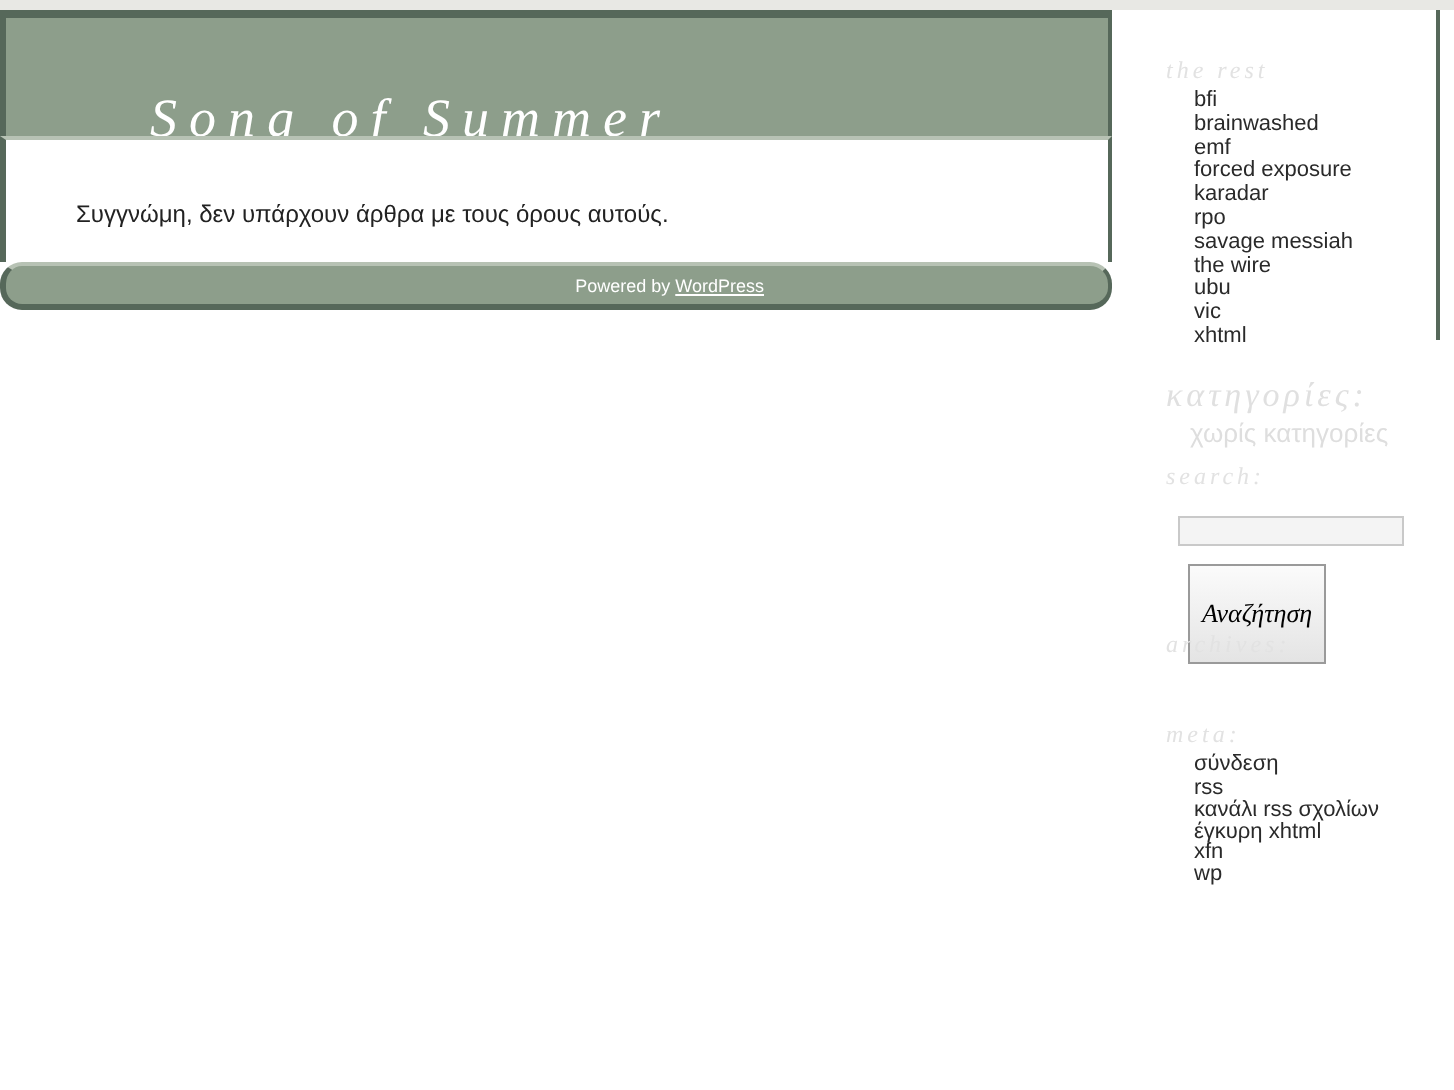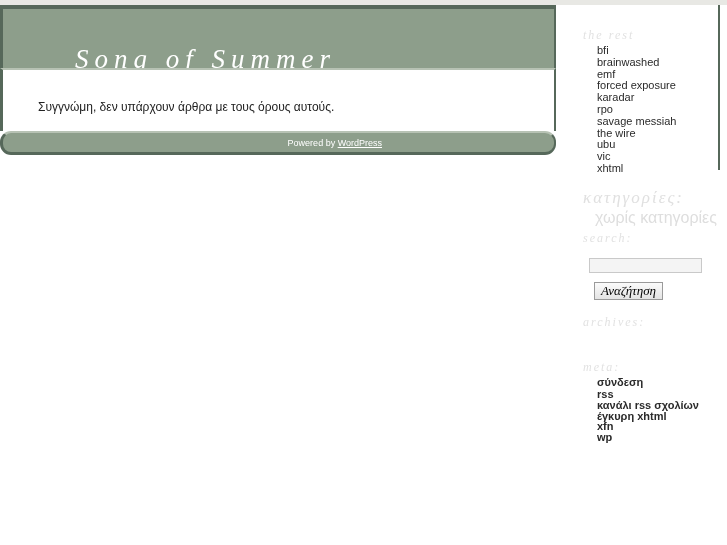--- a/index.html
+++ b/index.html
@@ -145,21 +145,21 @@
     font-size: 11px;
   }
   .cat-list {
     list-style: none;
     margin: 1px 0 0 0;
     padding: 0 0 0 12px;
   }
   .cat-list a {
     color: #dedede;
     text-decoration: none;
-    font-size: 16px;
+    font-size: 13px;
     white-space: nowrap;
   }
 
   #block-the-rest { position: absolute; left: 0; top: 0; }
   #block-categories { position: absolute; left: 0; top: 160px; }
   #block-search { position: absolute; left: 0; top: 203px; }
   #block-archives { position: absolute; left: 0; top: 287px; }
   #block-meta { position: absolute; left: 0; top: 332px; }
 
   #search-form { margin: 12px 0 0 6px; }
@@ -172,30 +172,30 @@
     font-size: 11px;
     padding: 0 2px;
     display: block;
   }
   #search-submit {
     margin-top: 9px;
     margin-left: 5px;
     font-family: "Liberation Serif", "DejaVu Serif", serif;
     font-style: italic;
     font-size: 13px;
-    padding: 0 6px;
+    padding: 16px 6px;
     background: linear-gradient(#fbfbfb, #e4e4e4);
     border: 1px solid #9a9a9a;
     color: #000000;
     display: block;
   }
 
   
   #meta-list li { line-height: 11.5px; }
-  #meta-list a { color: #2a2a2a; text-decoration: none; font-weight: bold; }
+  #meta-list a { color: #2a2a2a; text-decoration: none; }
   #meta-list li.tight { margin-top: -1px; }
 </style>
 </head>
 <body>
 
 <div id="top-strip"></div>
 
 <div id="wrap">
 
   <div id="header">

